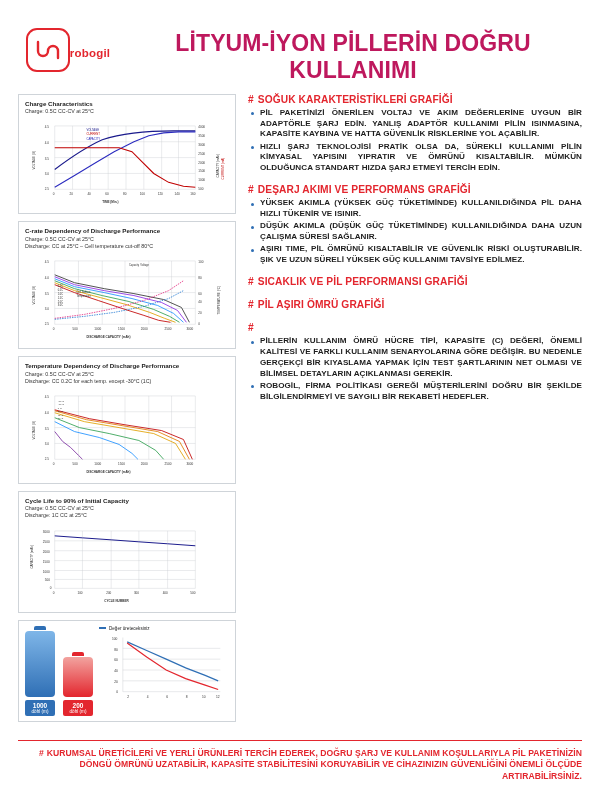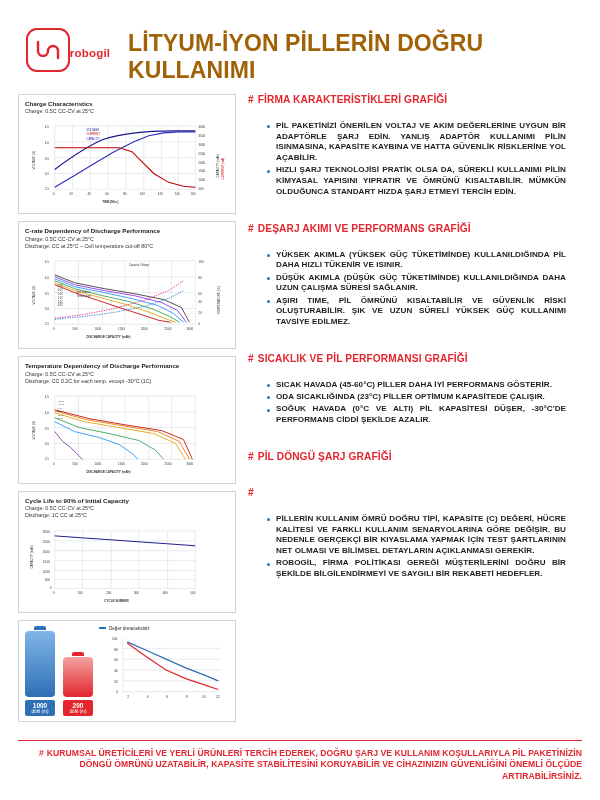--- a/index.html
+++ b/index.html
@@ -36,27 +36,28 @@
   .logo-mark svg { display:block; }
   .logo-word {
     margin-top:5px;
     font-size:11.5px;
     color:#e3262e;
     letter-spacing:.2px;
     font-weight:bold;
   }
   .header-title {
     flex:1;
-    color:#a16207;
+    color:#be185d;
     font-size:23px;
     font-weight:bold;
     line-height:1.17;
     letter-spacing:.1px;
     padding-top:6px;
     text-transform:uppercase;
+    text-align:center;
   }
 
   
   .content {
     display:flex;
     gap:10px;
     height:640px;
   }
   .col-left  { width:218px; flex:0 0 218px; display:flex; flex-direction:column; gap:7px; }
   .col-right { flex:1; display:flex; flex-direction:column; gap:9px; padding-left:2px;}
@@ -80,21 +81,21 @@
   .sec { }
   .sec-head {
     color:#e3262e;
     font-weight:bold;
     font-size:10.2px;
     letter-spacing:.1px;
     margin-bottom:3px;
     display:flex; gap:4px; align-items:flex-start;
   }
   .sec-head .hash { color:#e3262e; }
-  ul.bullets { list-style:none; margin:16px; padding:0; }
+  ul.bullets { list-style:none; margin:0; padding:0; }
   ul.bullets li {
     position:relative;
     padding-left:12px;
     font-size:8.1px;
     line-height:1.33;
     color:#1d1d1d;
     text-align:justify;
     margin-bottom:1.5px;
     font-weight:bold;
     letter-spacing:.05px;
@@ -453,21 +454,21 @@
         </div>
       </div>
 
     </div>
 
     <div class="col-right">
 
       <div class="sec">
         <div class="sec-head">
           <span class="hash">#</span>
-          <span>FİRMA KARAKTERİSTİKLERİ GRAFİĞİ</span>
+          <span>SOĞUK KARAKTERİSTİKLERİ GRAFİĞİ</span>
         </div>
         <ul class="bullets">
           <li>PİL PAKETİNİZİ ÖNERİLEN VOLTAJ VE AKIM DEĞERLERİNE UYGUN BİR ADAPTÖRLE ŞARJ EDİN. YANLIŞ ADAPTÖR KULLANIMI PİLİN ISINMASINA, KAPASİTE KAYBINA VE HATTA GÜVENLİK RİSKLERİNE YOL AÇABİLİR.</li>
           <li>HIZLI ŞARJ TEKNOLOJİSİ PRATİK OLSA DA, SÜREKLİ KULLANIMI PİLİN KİMYASAL YAPISINI YIPRATIR VE ÖMRÜNÜ KISALTABİLİR. MÜMKÜN OLDUĞUNCA STANDART HIZDA ŞARJ ETMEYİ TERCİH EDİN.</li>
         </ul>
       </div>
 
       <div class="sec">
         <div class="sec-head">
           <span class="hash">#</span>
@@ -478,42 +479,37 @@
           <li>DÜŞÜK AKIMLA (DÜŞÜK GÜÇ TÜKETİMİNDE) KULLANILDIĞINDA DAHA UZUN ÇALIŞMA SÜRESİ SAĞLANIR.</li>
           <li>AŞIRI TIME, PİL ÖMRÜNÜ KISALTABİLİR VE GÜVENLİK RİSKİ OLUŞTURABİLİR. ŞIK VE UZUN SÜRELİ YÜKSEK GÜÇ KULLANIMI TAVSİYE EDİLMEZ.</li>
         </ul>
       </div>
 
       <div class="sec">
         <div class="sec-head">
           <span class="hash">#</span>
           <span>SICAKLIK VE PİL PERFORMANSI GRAFİĞİ</span>
         </div>
-        <ul class="bullets">
-          <li>SICAK HAVADA (45-60°C) PİLLER DAHA İYİ PERFORMANS GÖSTERİR.</li>
-          <li>ODA SICAKLIĞINDA (23°C) PİLLER OPTİMUM KAPASİTEDE ÇALIŞIR.</li>
-          <li>SOĞUK HAVADA (0°C VE ALTI) PİL KAPASİTESİ DÜŞER, -30°C'DE PERFORMANS CİDDİ ŞEKİLDE AZALIR.</li>
-        </ul>
       </div>
 
       <div class="sec">
         <div class="sec-head">
           <span class="hash">#</span>
-          <span>PİL DÖNGÜ ŞARJ GRAFİĞİ</span>
+          <span>PİL AŞIRI ÖMRÜ GRAFİĞİ</span>
         </div>
         <ul class="bullets">
         </ul>
       </div>
 
       <div class="sec">
         <div class="sec-head">
           <span class="hash">#</span>
         </div>
         <ul class="bullets">
-          <li>PİLLERİN KULLANIM ÖMRÜ DOĞRU TİPİ, KAPASİTE (C) DEĞERİ, HÜCRE KALİTESİ VE FARKLI KULLANIM SENARYOLARINA GÖRE DEĞİŞİR. BU NEDENLE GERÇEKÇİ BİR KIYASLAMA YAPMAK İÇİN TEST ŞARTLARININ NET OLMASI VE BİLİMSEL DETAYLARIN AÇIKLANMASI GEREKİR.</li>
+          <li>PİLLERİN KULLANIM ÖMRÜ HÜCRE TİPİ, KAPASİTE (C) DEĞERİ, ÖNEMLİ KALİTESİ VE FARKLI KULLANIM SENARYOLARINA GÖRE DEĞİŞİR. BU NEDENLE GERÇEKÇİ BİR KIYASLAMA YAPMAK İÇİN TEST ŞARTLARININ NET OLMASI VE BİLİMSEL DETAYLARIN AÇIKLANMASI GEREKİR.</li>
           <li>ROBOGİL, FİRMA POLİTİKASI GEREĞİ MÜŞTERİLERİNİ DOĞRU BİR ŞEKİLDE BİLGİLENDİRMEYİ VE SAYGILI BİR REKABETİ HEDEFLER.</li>
         </ul>
       </div>
 
     </div>
   </div>
 
   <div class="footer">
     <span class="hash">#</span><span>KURUMSAL ÜRETİCİLERİ VE YERLİ ÜRÜNLERİ TERCİH EDEREK, DOĞRU ŞARJ VE KULLANIM KOŞULLARIYLA PİL PAKETİNİZİN DÖNGÜ ÖMRÜNÜ UZATABİLİR, KAPASİTE STABİLİTESİNİ KORUYABİLİR VE CİHAZINIZIN GÜVENLİĞİNİ ÖNEMLİ ÖLÇÜDE ARTIRABİLİRSİNİZ.</span>
   </div>

